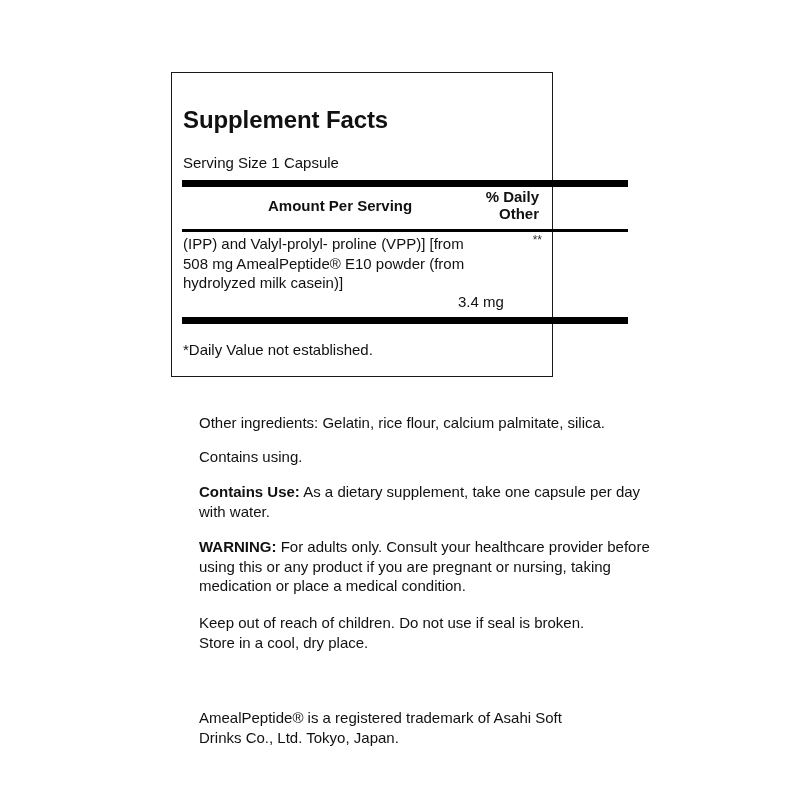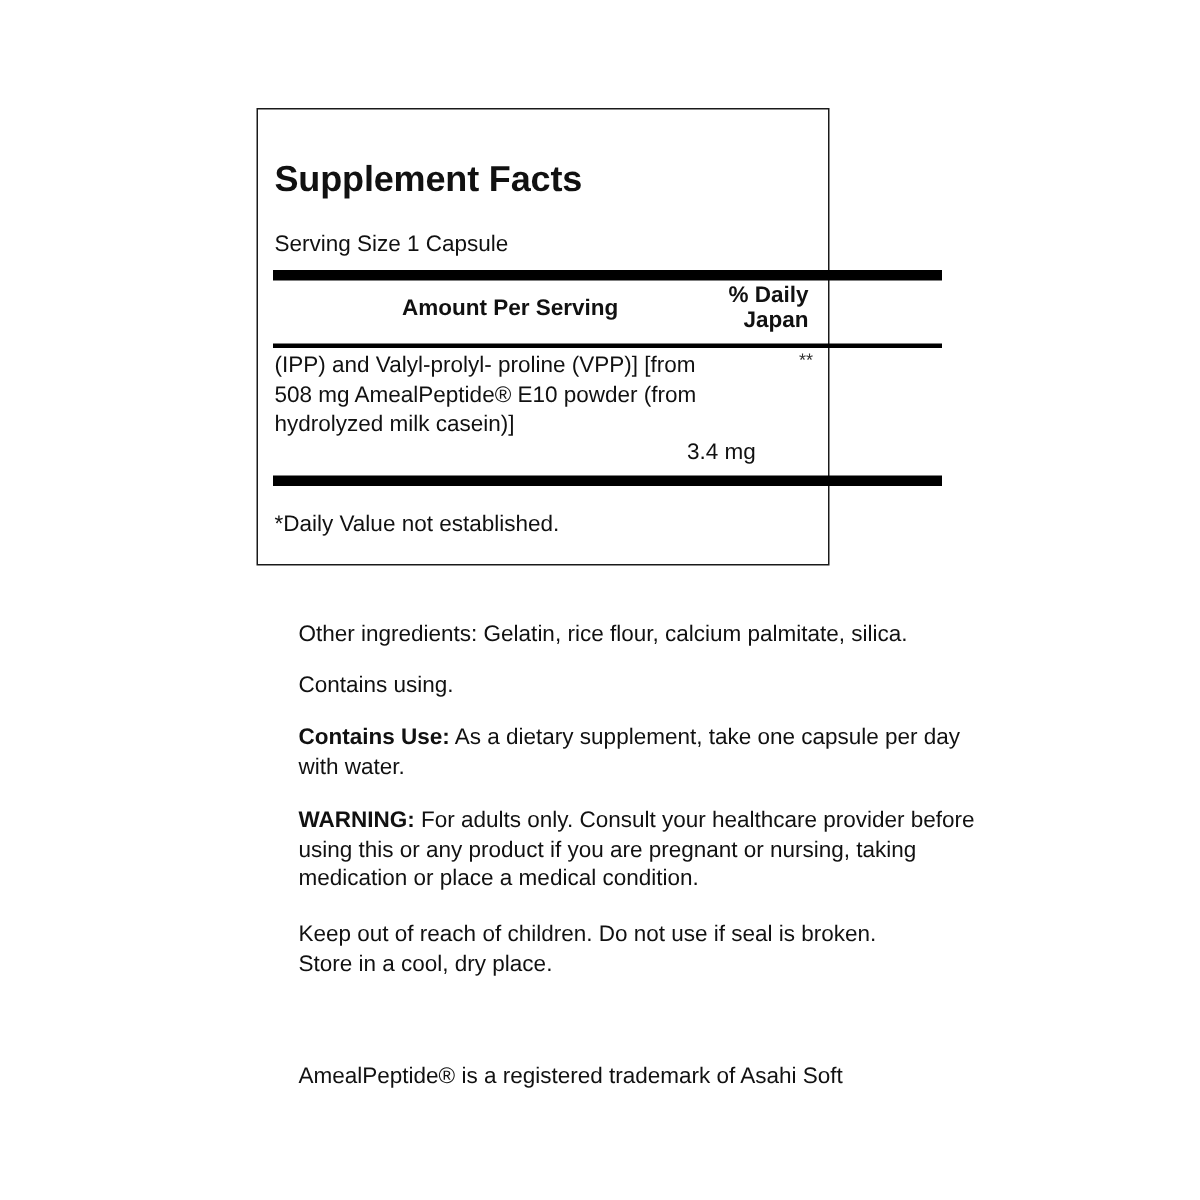--- a/index.html
+++ b/index.html
@@ -124,21 +124,21 @@
 
 <div class="facts-box">
   <h1 class="facts-title">Supplement Facts</h1>
   <div class="serving-size">Serving Size 1 Capsule</div>
 
   <div class="bar-thick bar-top"></div>
 
   <div class="header-amount">Amount Per Serving</div>
   <div class="header-dv">
     <div>% Daily</div>
-    <div>Japan</div>
+    <div>Other</div>
   </div>
 
   <div class="bar-thin bar-mid"></div>
 
   <div class="ingredient-name">
     <div>(IPP) and Valyl-prolyl- proline (VPP)] [from</div>
     <div>508 mg AmealPeptide® E10 powder (from</div>
     <div>hydrolyzed milk casein)]</div>
   </div>
   <div class="ingredient-amount">3.4 mg</div>
@@ -156,13 +156,14 @@
 
 <p class="para p-warning"><b>WARNING:</b><span> For adults only. Consult your healthcare provider before using this or any product if you are pregnant or nursing, taking medication or place a medical condition.</span></p>
 
 <p class="para p-keep">
   <span style="display:block">Keep out of reach of children. Do not use if seal is broken.</span>
   <span style="display:block">Store in a cool, dry place.</span>
 </p>
 
 <p class="para p-trademark">
   <span style="display:block">AmealPeptide® is a registered trademark of Asahi Soft</span>
+  <span style="display:block">Drinks Co., Ltd. Tokyo, Japan.</span>
 </p>
 
 </body></html>

